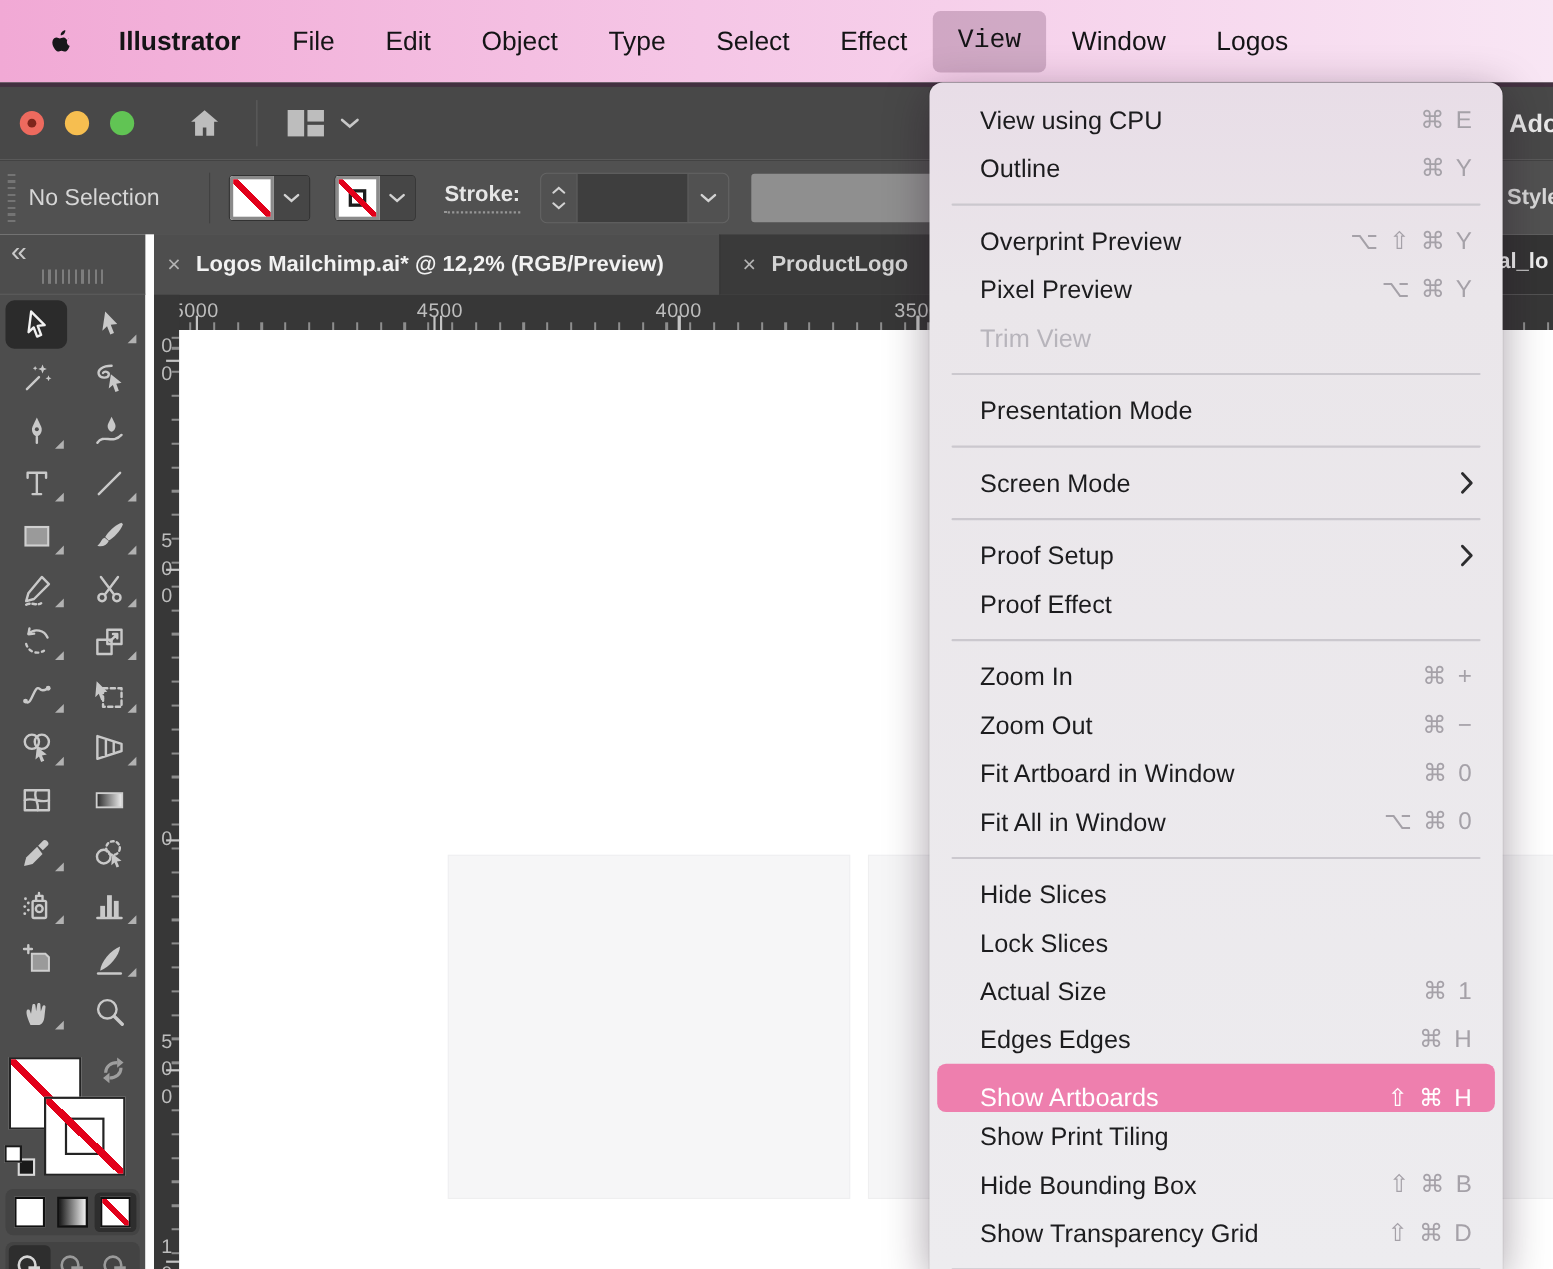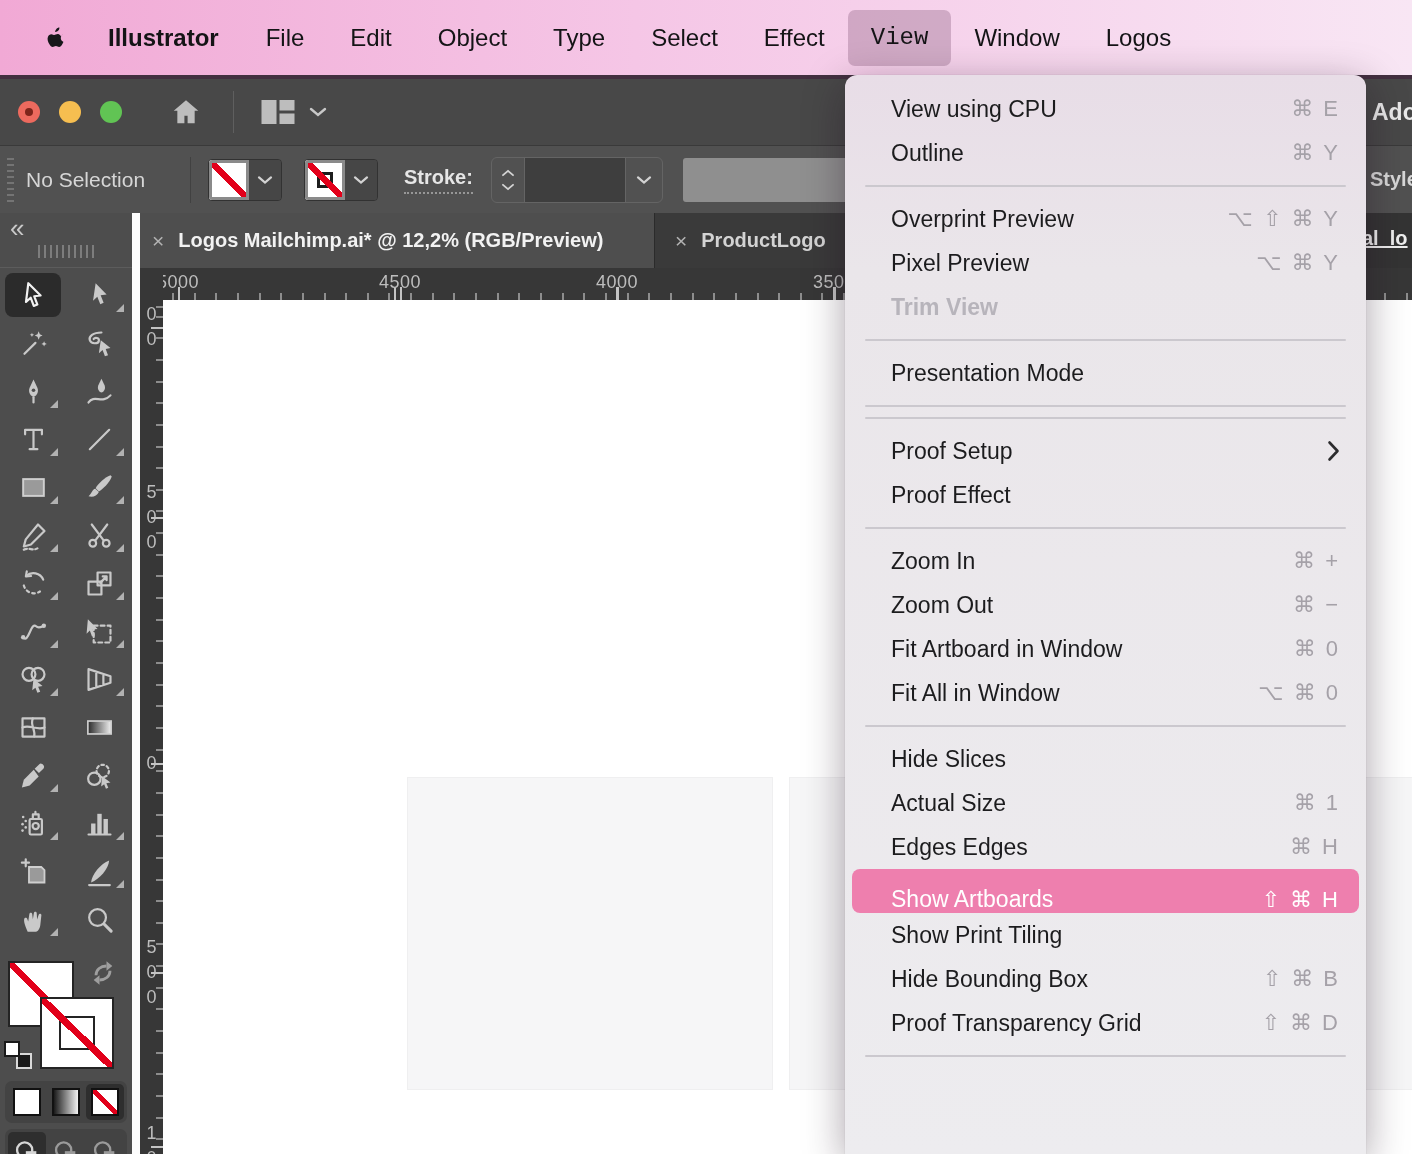--- a/index.html
+++ b/index.html
@@ -109,21 +109,21 @@
 
   
   .menu-panel { position:absolute; left:845px; top:75px; width:521px; height:1079px; border-radius:12px 12px 0 0;
     background:linear-gradient(180deg,#e8dde7 0%,#eae6ea 18%,#edecef 100%);
     box-shadow:0 10px 40px rgba(30,10,30,0.38), 0 0 1px rgba(0,0,0,0.3);
     padding-top:12px; z-index:50; overflow:hidden; }
   .menu-item { height:44px; margin:0 7px; padding:0 19px 0 39px; border-radius:8px;
     display:flex; align-items:center; justify-content:space-between;
     font-size:23px; color:#1c1c1e; white-space:nowrap; }
   .menu-item .sc { color:#a5a1a8; font-size:22px; letter-spacing:2px; }
-  .menu-item.disabled { color:#b7b4bb;font-weight:bold; }
+  .menu-item.disabled { color:#b7b4bb; }
   .menu-item.hl { background:#ee7fae; color:#fff;align-items:flex-end; }
   .menu-item.hl .sc { color:#fff; }
   .menu-sep { height:2px; background:#cbc8ce; margin:10px 20px; border-radius:1px; }
   .subchev { display:flex; align-items:center; }
 </style>
 </head>
 <body>
 
 <div id="stage">
 
@@ -219,21 +219,21 @@
     <span id="tab-strip" style="display:flex;">
         <span class="doc-tab active">
           <span class="x">×</span>
           <span>Logos Mailchimp.ai* @ 12,2% (RGB/Preview)</span>
         </span>
         <span class="doc-tab">
           <span class="x">×</span>
           <span>ProductLogo</span>
         </span>
       </span>
-    <span class="frag" style="left:1230px; top:14px; font-size:20px; font-weight:bold; color:#efefef;text-decoration:underline;">al_lo</span>
+    <span class="frag" style="left:1230px; top:14px; font-size:20px; font-weight:bold; color:#efefef;">al_lo</span>
   </div>
 
   <div class="ruler-h">
     <div class="hlabels" id="hlabels">
         <span class="hlabel" style="left: 15px;">5000</span>
         <span class="htick-major" style="left: 231px;"></span>
         <span class="htick-major" style="left: 15px;"></span>
         <span class="hlabel" style="left: 237px;">4500</span>
         <span class="htick-major" style="left: 453px;"></span>
         <span class="htick-major" style="left: 237px;"></span>
@@ -565,20 +565,28 @@
         <span class="sc">⌥ ⌘ Y</span>
       </div>
       <div class="menu-item disabled">
         <span>Trim View</span>
       </div>
       <div class="menu-sep"></div>
       <div class="menu-item">
         <span>Presentation Mode</span>
       </div>
       <div class="menu-sep"></div>
+      <div class="menu-item">
+        <span>Screen Mode</span>
+        <span class="subchev">
+          <svg width="13" height="22" viewBox="0 0 13 22">
+            <path fill="none" stroke="#2c2c2e" stroke-width="2.6" stroke-linecap="round" stroke-linejoin="round" d="M2.5 2.5 L10.5 11 L2.5 19.5"></path>
+          </svg>
+        </span>
+      </div>
       <div class="menu-sep"></div>
       <div class="menu-item">
         <span>Proof Setup</span>
         <span class="subchev">
           <svg width="13" height="22" viewBox="0 0 13 22">
             <path fill="none" stroke="#2c2c2e" stroke-width="2.6" stroke-linecap="round" stroke-linejoin="round" d="M2.5 2.5 L10.5 11 L2.5 19.5"></path>
           </svg>
         </span>
       </div>
       <div class="menu-item">
@@ -599,38 +607,41 @@
       </div>
       <div class="menu-item">
         <span>Fit All in Window</span>
         <span class="sc">⌥ ⌘ 0</span>
       </div>
       <div class="menu-sep"></div>
       <div class="menu-item">
         <span>Hide Slices</span>
       </div>
       <div class="menu-item">
+        <span>Lock Slices</span>
+      </div>
+      <div class="menu-item">
         <span>Actual Size</span>
         <span class="sc">⌘ 1</span>
       </div>
       <div class="menu-item">
         <span>Edges Edges</span>
         <span class="sc">⌘ H</span>
       </div>
       <div class="menu-item hl">
         <span>Show Artboards</span>
         <span class="sc">⇧ ⌘ H</span>
       </div>
       <div class="menu-item">
         <span>Show Print Tiling</span>
       </div>
       <div class="menu-item">
         <span>Hide Bounding Box</span>
         <span class="sc">⇧ ⌘ B</span>
       </div>
       <div class="menu-item">
-        <span>Proof Transparency Grid</span>
+        <span>Show Transparency Grid</span>
         <span class="sc">⇧ ⌘ D</span>
       </div>
       <div class="menu-sep"></div>
     </div>
 
 </div>
 
 </body></html>

